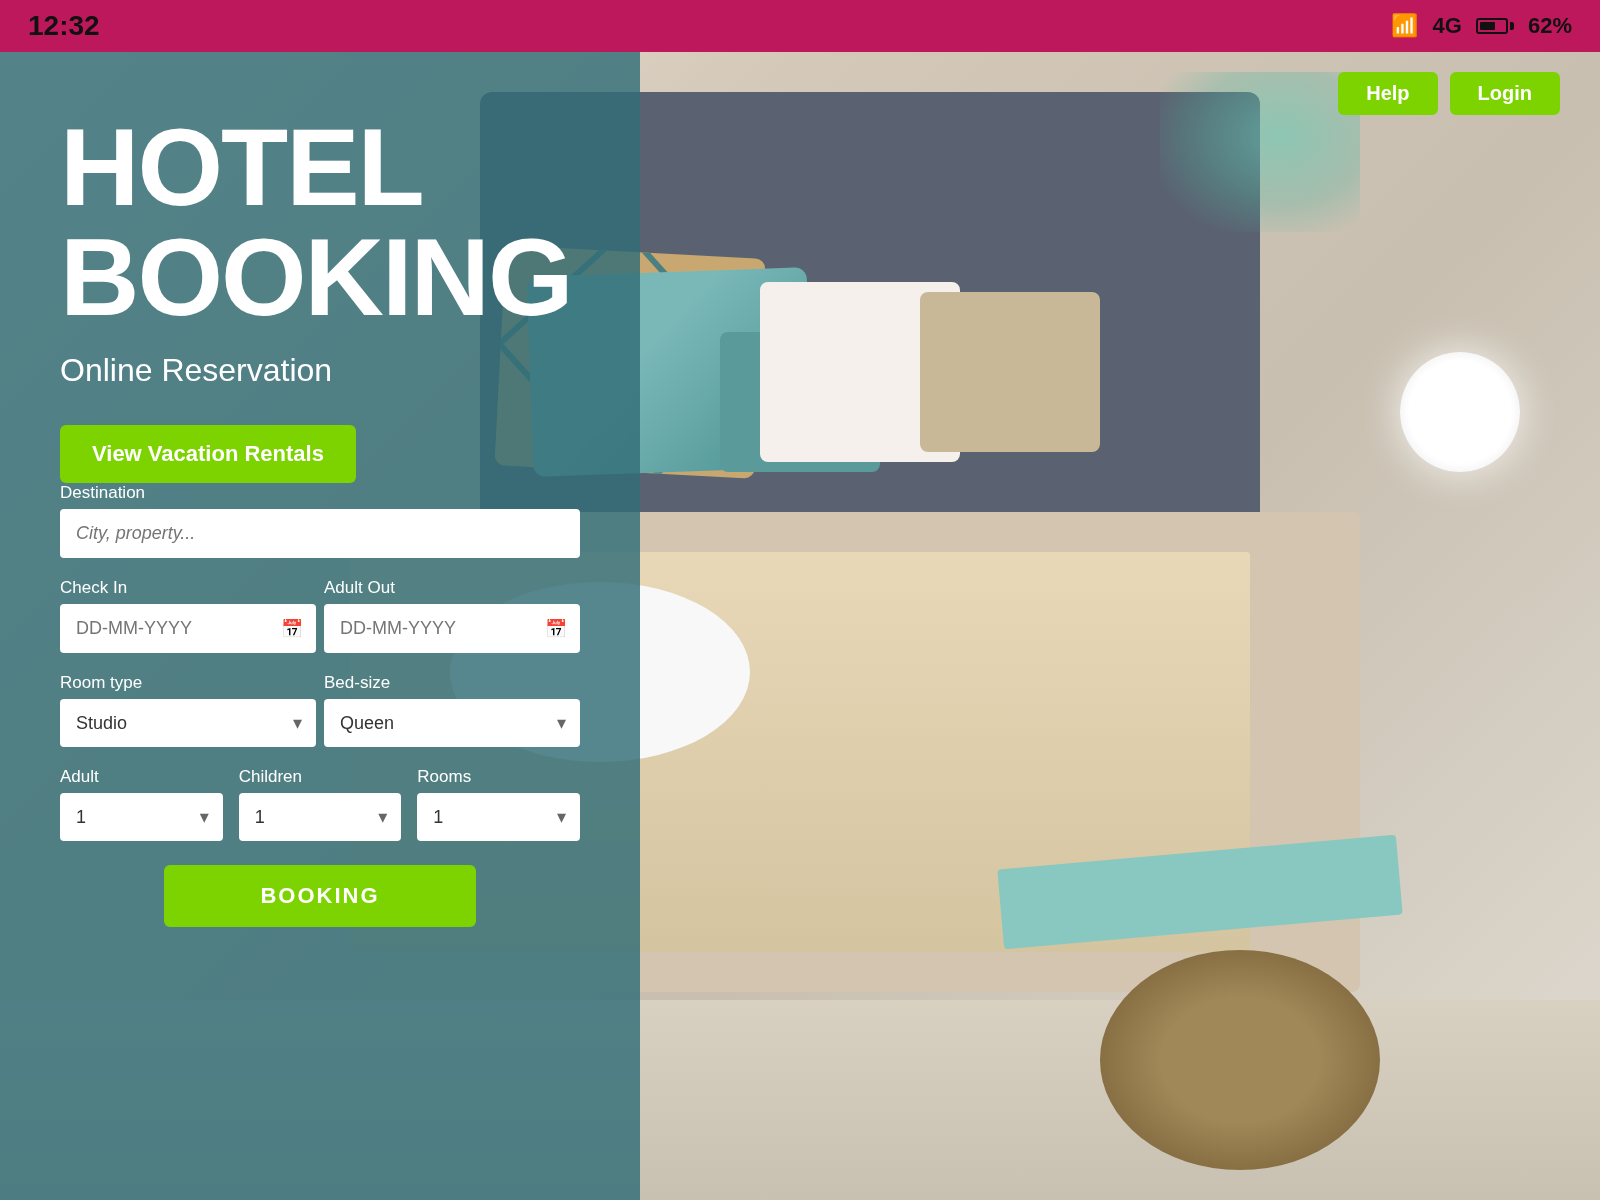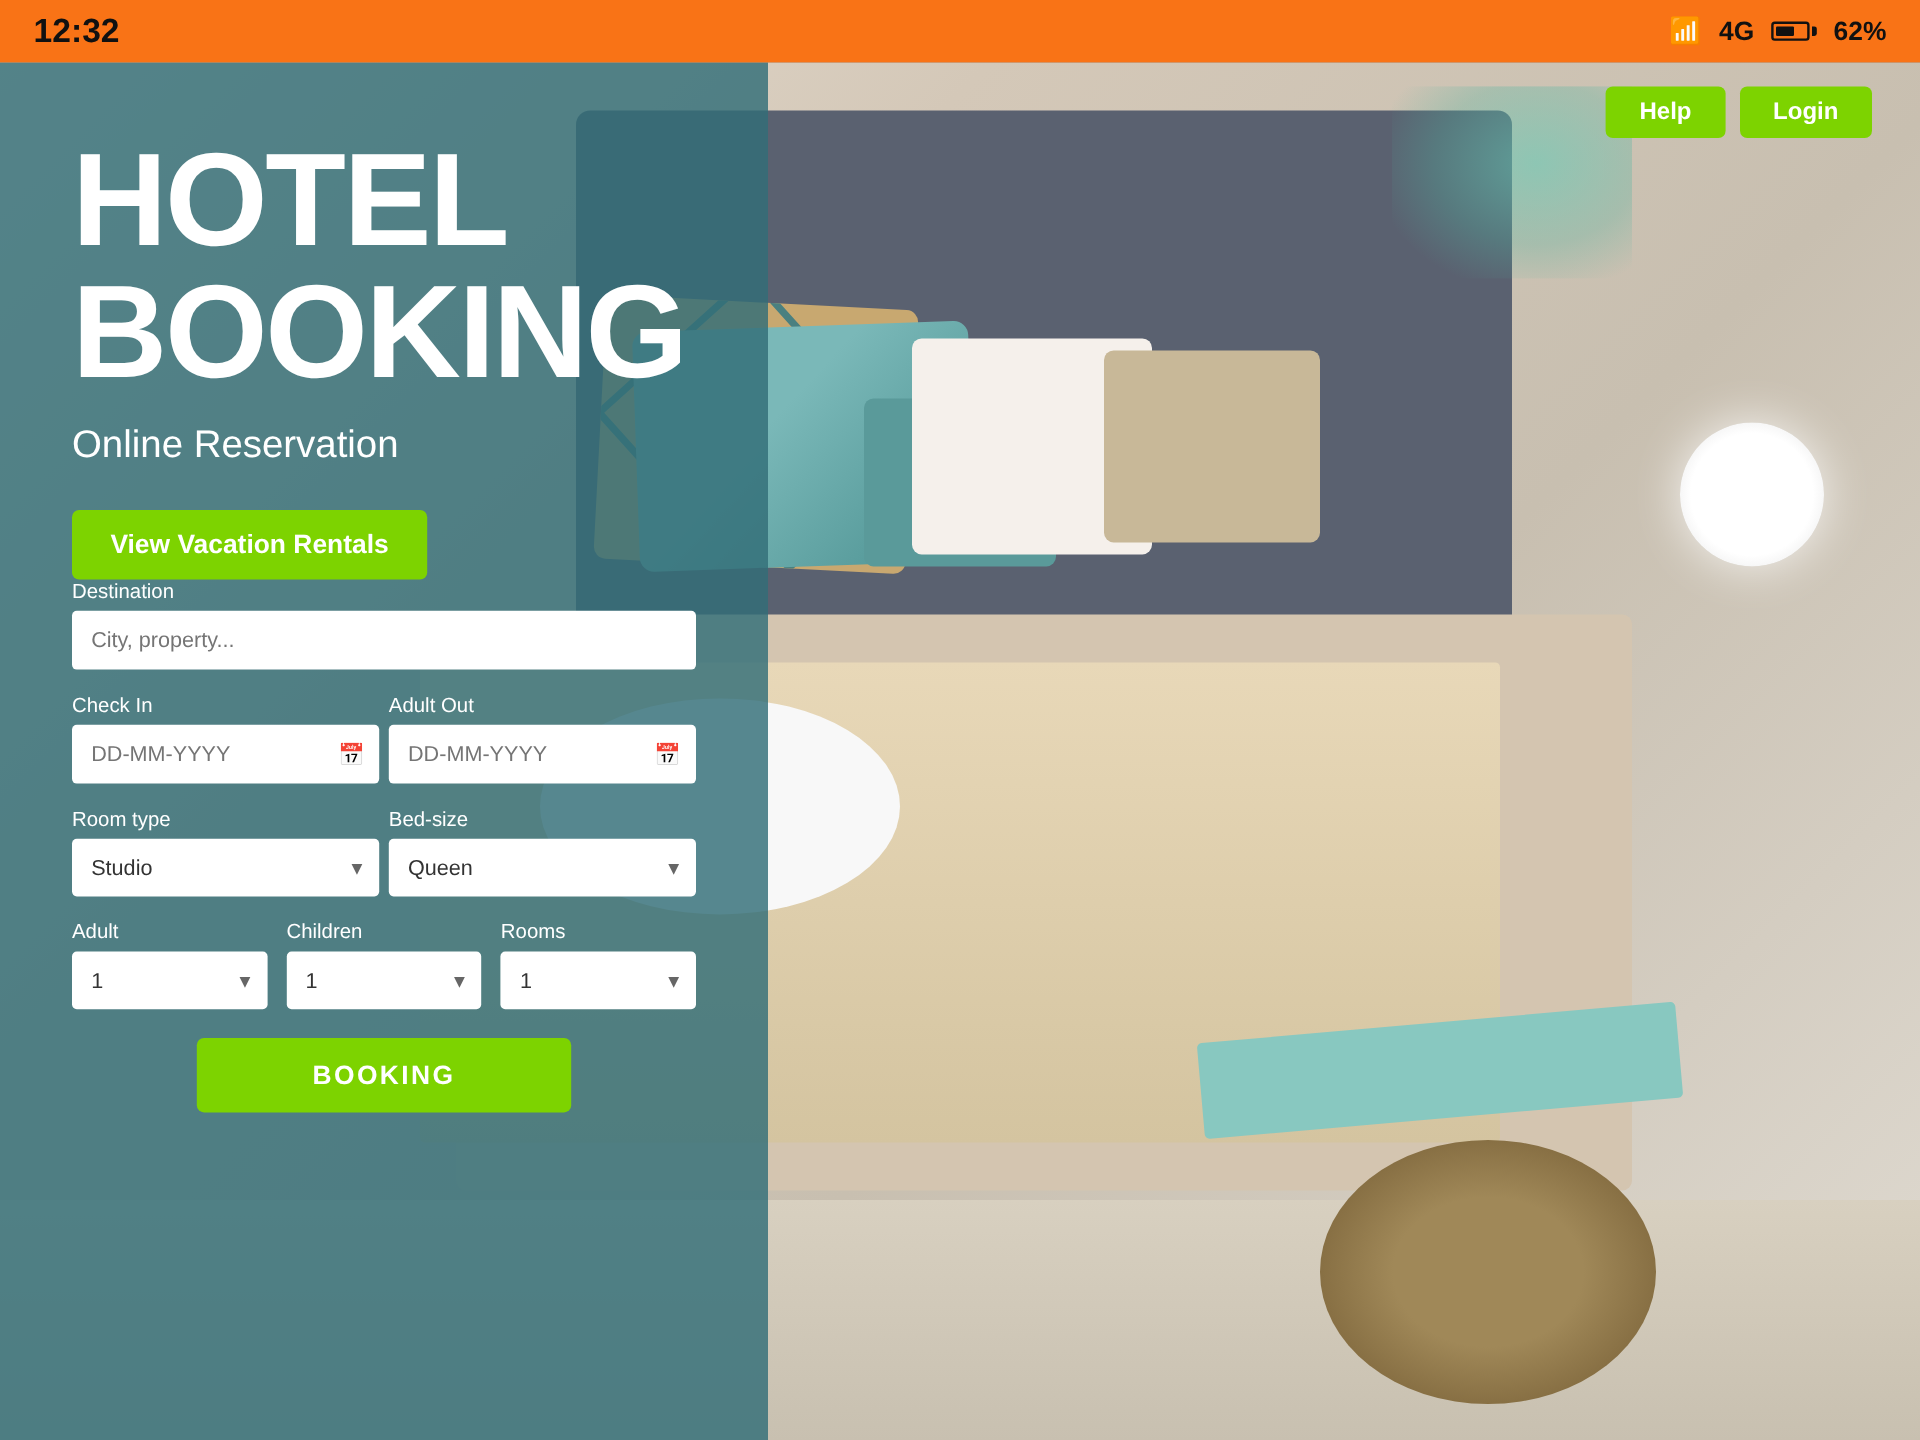--- a/index.html
+++ b/index.html
@@ -10,21 +10,21 @@
       overflow: hidden;
       font-family: Arial, sans-serif;
       background: #888;
     }
 
     
     .status-bar {
       position: absolute;
       top: 0; left: 0; right: 0;
       height: 52px;
-      background: #f97316;
+      background: #be185d;
       display: flex;
       align-items: center;
       justify-content: space-between;
       padding: 0 28px;
       z-index: 100;
     }
     .status-time {
       font-size: 28px;
       font-weight: bold;
       color: #111;
@@ -213,20 +213,21 @@
     .form-input {
       width: 100%;
       padding: 14px 16px;
       font-size: 18px;
       border: none;
       border-radius: 4px;
       background: #ffffff;
       color: #555;
       margin-bottom: 20px;
       outline: none;
+      font-style: italic;
     }
 
     .form-row {
       display: flex;
       gap: 8px;
       margin-bottom: 20px;
     }
 
     .form-col {
       flex: 1;

